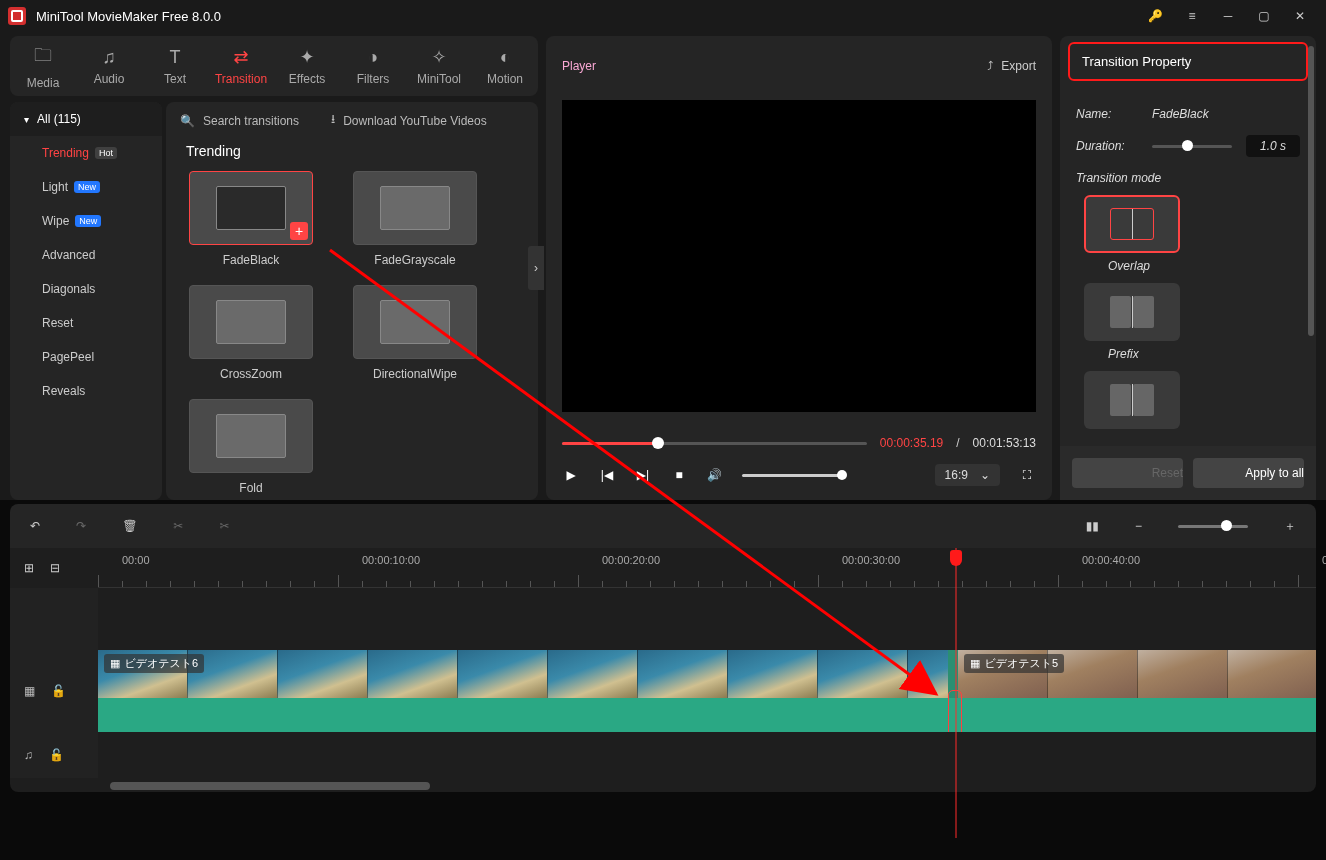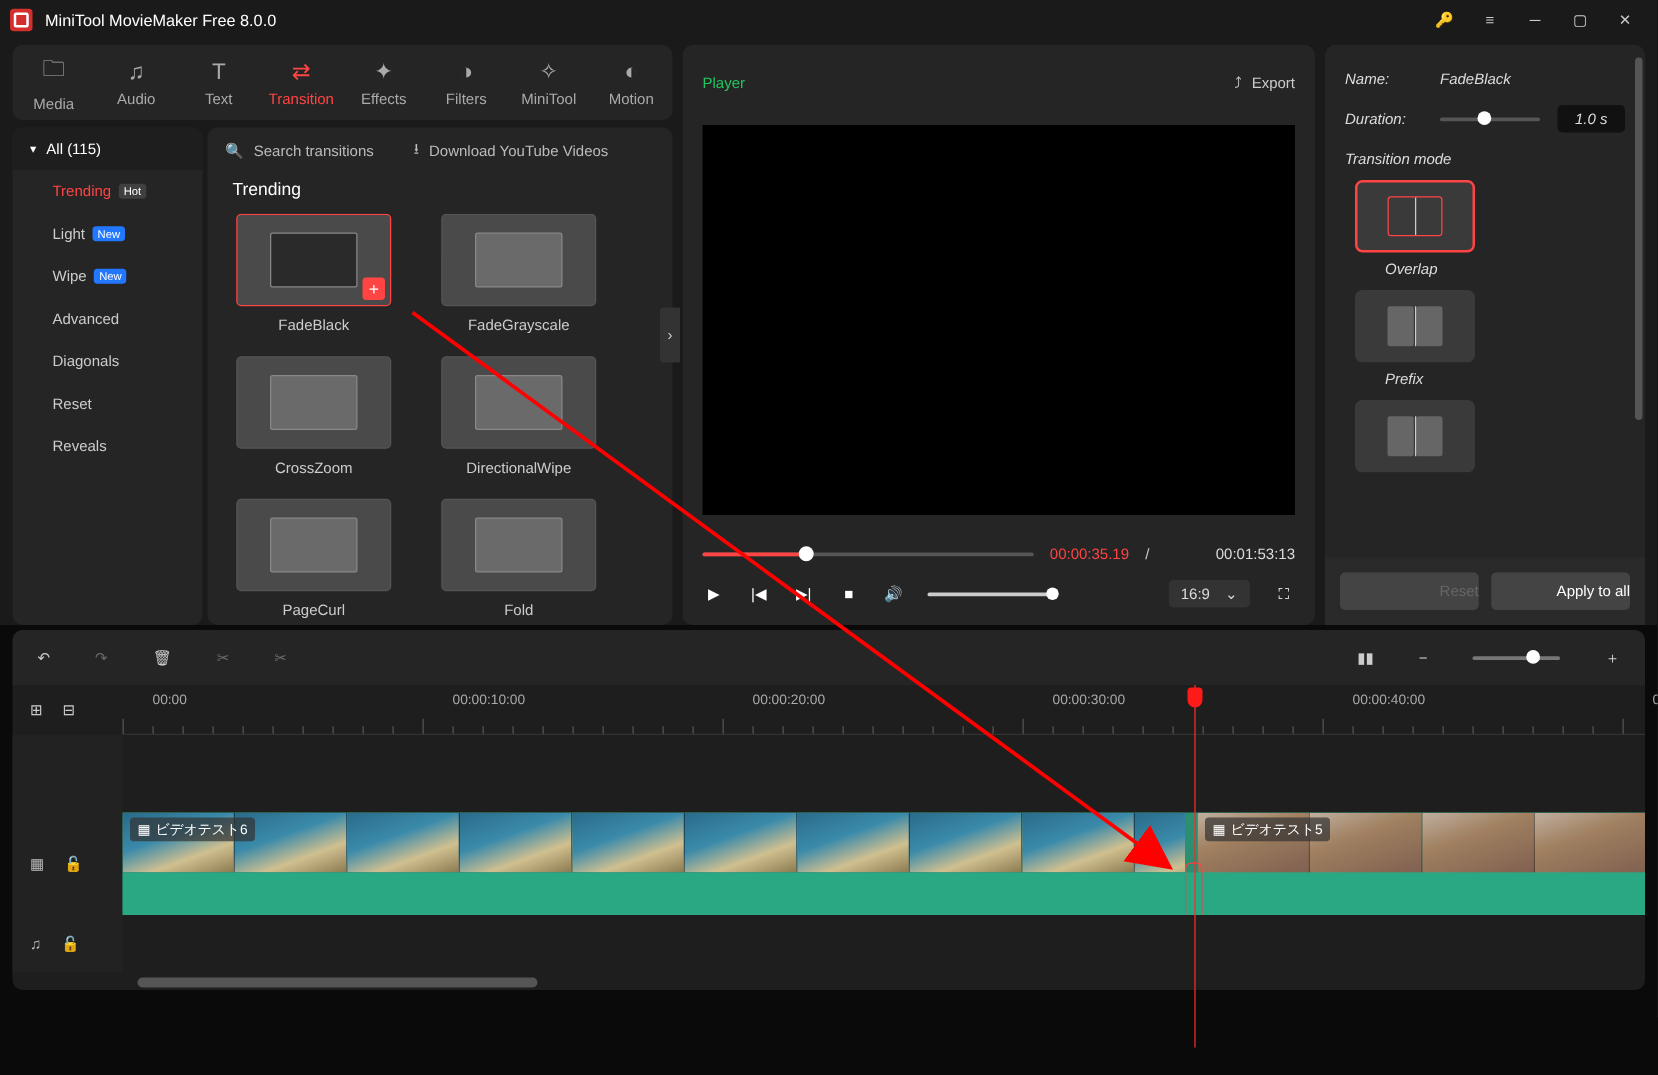--- a/index.html
+++ b/index.html
@@ -41,29 +41,29 @@
 .gcell { width: 130px; text-align: center; color: #ccc; }
 .gcell .thumb { width: 124px; height: 74px; background: #4a4a4a; border-radius: 4px; border: 1px solid #555; margin: 0 auto 8px; position: relative; display: flex; align-items: center; justify-content: center; }
 .gcell.sel .thumb { border: 1.5px solid #ff4444; }
 .gcell .thumb .add { position: absolute; right: 4px; bottom: 4px; width: 18px; height: 18px; background: #ff4444; color: #fff; border-radius: 3px; display: flex; align-items: center; justify-content: center; font-size: 14px; }
 .thumb-inner { width: 70px; height: 44px; background: #6a6a6a; border: 1px solid #888; border-radius: 2px; }
 .thumb-dark .thumb-inner { background: #2a2a2a; }
 
 
 .player { flex: 1; background: #252525; border-radius: 8px; display: flex; flex-direction: column; padding: 14px 16px; min-width: 0; }
 .player-head { display: flex; align-items: center; justify-content: space-between; height: 32px; }
-.player-head .lbl { color: #22c55e; }
+.player-head .lbl { color: #f9a8d4; }
 .export-btn { display: flex; align-items: center; gap: 8px; cursor: pointer; }
 .video-area { flex: 1; background: #000; margin-top: 18px; position: relative; }
 .seek { display: flex; align-items: center; gap: 13px; margin-top: 24px; }
 .seek-bar { flex: 1; height: 3px; background: #555; position: relative; border-radius: 2px; }
 .seek-bar .fill { height: 100%; width: 31.5%; background: #ff4444; border-radius: 2px; position: relative; }
 .seek-bar .fill::after { content: ""; position: absolute; right: -6px; top: -5px; width: 12px; height: 12px; background: #fff; border-radius: 50%; }
 .time-cur { color: #ff4444; }
-.time-tot { color: #ddd; margin-left: 40px; }
+.time-tot { color: #ddd; }
 .controls { display: flex; align-items: center; gap: 18px; margin-top: 14px; }
 .ctrl { width: 18px; display: flex; align-items: center; justify-content: center; color: #fff; cursor: pointer; }
 .vol { width: 100px; height: 3px; background: #ccc; border-radius: 2px; position: relative; }
 .vol::after { content: ""; position: absolute; right: -5px; top: -4px; width: 10px; height: 10px; background: #fff; border-radius: 50%; }
 .controls .spacer { flex: 1; }
 .ratio-sel { background: #333; color: #ddd; padding: 4px 10px; border-radius: 4px; display: flex; align-items: center; gap: 12px; cursor: pointer; }
 .chev-panel { position: absolute; left: -18px; top: 50%; transform: translateY(-50%); width: 16px; height: 44px; background: #333; display: flex; align-items: center; justify-content: center; border-radius: 3px 0 0 3px; cursor: pointer; }
 
 
 .props { width: 256px; background: #252525; border-radius: 8px; display: flex; flex-direction: column; position: relative; }
@@ -201,20 +201,23 @@
             <div class="cat-item">
               <span>Advanced</span>
             </div>
             <div class="cat-item">
               <span>Diagonals</span>
             </div>
             <div class="cat-item">
               <span>Reset</span>
             </div>
             <div class="cat-item">
+              <span>PagePeel</span>
+            </div>
+            <div class="cat-item">
               <span>Reveals</span>
             </div>
           </div>
       </div>
       <div class="cat-content">
         <div class="cat-top">
           <div class="search-wrap">
               <span>🔍</span>
               <span>Search transitions</span>
             </div>
@@ -242,26 +245,20 @@
               <div class="thumb">
                 <div class="thumb-inner"></div>
               </div>
               <div>CrossZoom</div>
             </div>
             <div class="gcell">
               <div class="thumb">
                 <div class="thumb-inner"></div>
               </div>
               <div>DirectionalWipe</div>
-            </div>
-            <div class="gcell">
-              <div class="thumb">
-                <div class="thumb-inner"></div>
-              </div>
-              <div>PageCurl</div>
             </div>
             <div class="gcell">
               <div class="thumb">
                 <div class="thumb-inner"></div>
               </div>
               <div>Fold</div>
             </div>
           </div>
       </div>
     </div>
@@ -296,20 +293,21 @@
       <div class="ratio-sel">
           <span>16:9</span>
           <span>⌄</span>
         </div>
       <div class="ctrl">⛶</div>
     </div>
   </div>
 
   <div class="props">
     <div class="props-scroll"></div>
+    <div class="props-head"><span>Transition Property</span></div>
     <div class="props-body">
       <div class="prop-row">
           <span class="k">Name:</span>
           <span>FadeBlack</span>
         </div>
       <div class="prop-row">
         <span class="k">Duration:</span>
         <div class="dur-slider"></div>
         <div class="dur-val">1.0 s</div>
       </div>

